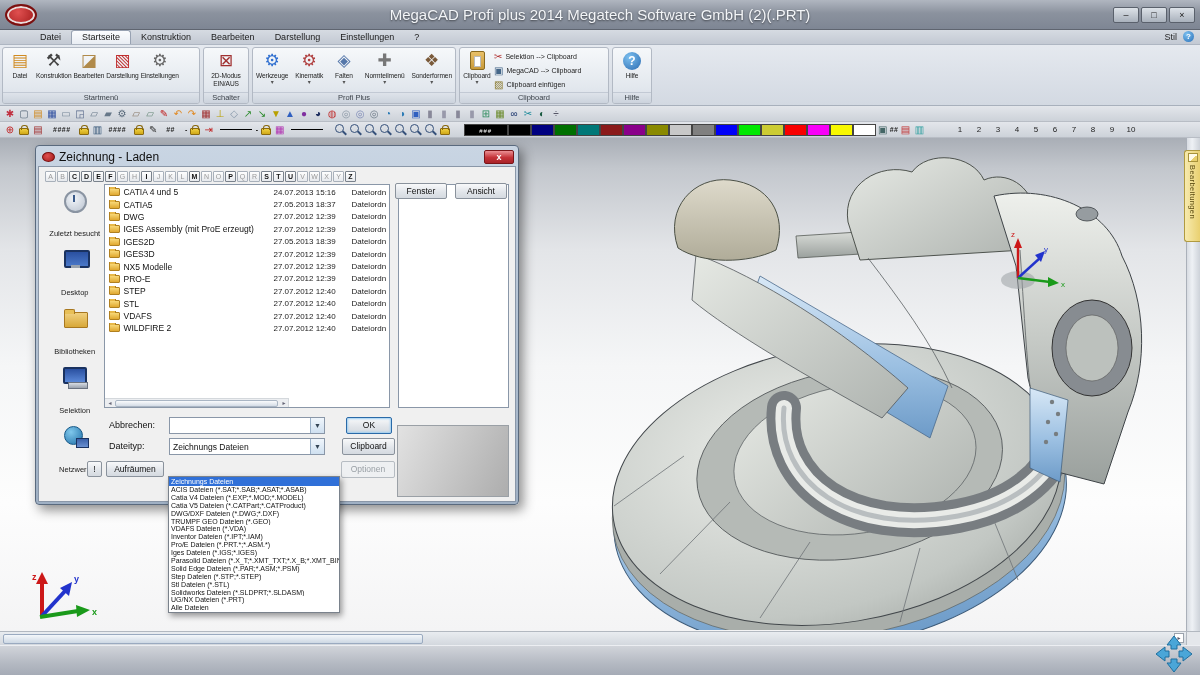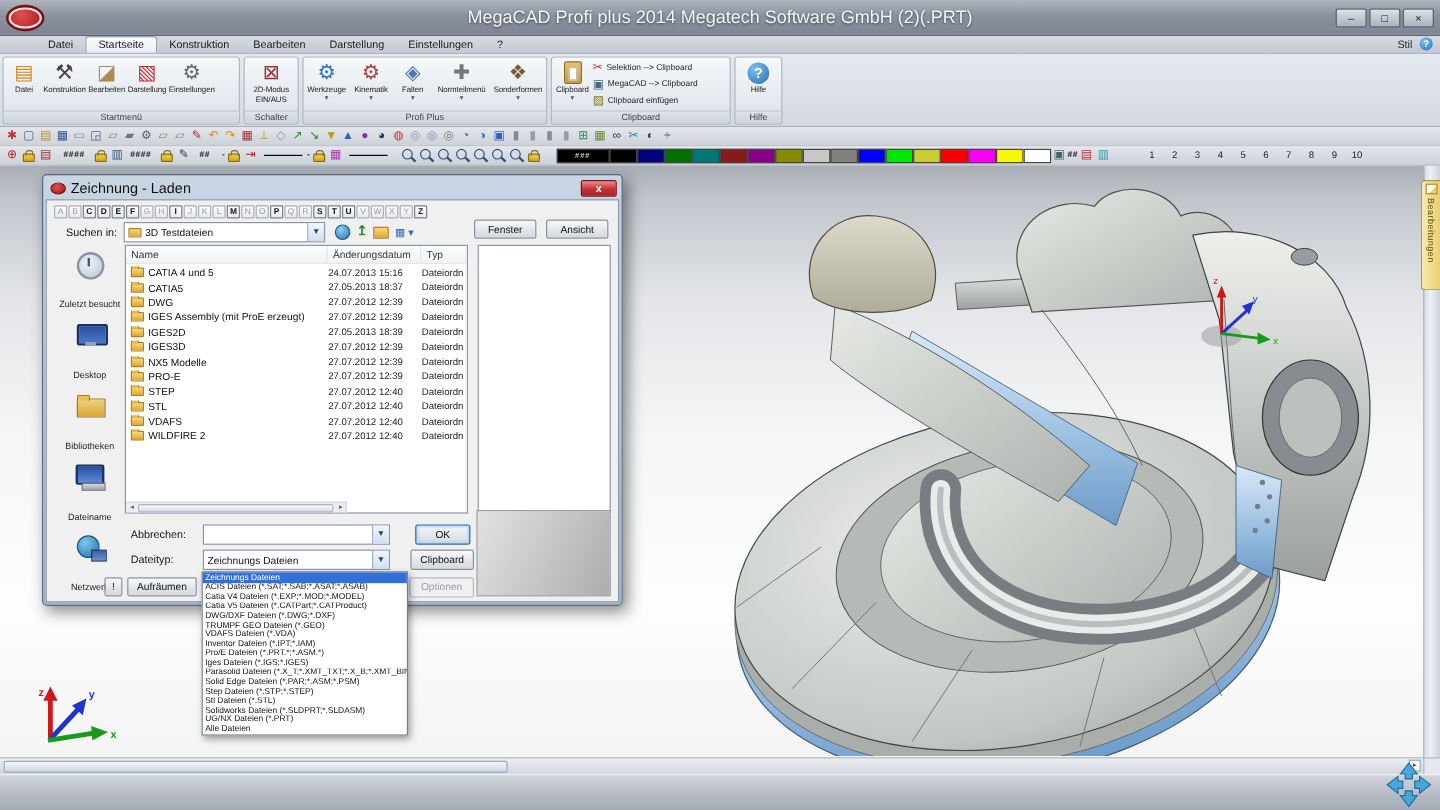--- a/index.html
+++ b/index.html
@@ -689,34 +689,20 @@
           <span>Y</span>
 
           <span class="bold">Z</span>
         </div>
 
       <div class="fa-btns">
         <div class="btn small">Fenster</div>
         <div class="btn small">Ansicht</div>
       </div>
 
-      <div class="loc-row">
-        <label>Suchen in:</label>
-        <div class="combo" id="loc-combo">
-          <span class="combo-folder"></span>
-          <span>3D Testdateien</span>
-          <span class="arrow">▼</span>
-        </div>
-        <div class="loc-icons">
-          <span class="ic-globe"></span>
-          <span class="ic-up">↥</span>
-          <span class="ic-newfolder"></span>
-          <span class="ic-views">▦ ▾</span>
-        </div>
-      </div>
 
       <div class="main-row">
         <div class="side">
 
             <div class="side-item">
               <div class="si si-recent"></div>
               <div class="side-lbl">Zuletzt besucht</div>
             </div>
 
             <div class="side-item">
@@ -724,35 +710,30 @@
               <div class="side-lbl">Desktop</div>
             </div>
 
             <div class="side-item">
               <div class="si si-lib"></div>
               <div class="side-lbl">Bibliotheken</div>
             </div>
 
             <div class="side-item">
               <div class="si si-computer"></div>
-              <div class="side-lbl">Dateiname</div>
+              <div class="side-lbl">Selektion</div>
             </div>
 
             <div class="side-item">
               <div class="si si-network"></div>
               <div class="side-lbl">Netzwerk</div>
             </div>
           </div>
 
         <div class="list-panel">
-          <div class="list-head">
-            <div class="lh name">Name</div>
-            <div class="lh date">Änderungsdatum</div>
-            <div class="lh typ">Typ</div>
-          </div>
           <div class="rows">
 
               <div class="frow">
                 <div class="fname">
                   <span class="folder-ic"></span>
                   <span>CATIA 4 und 5</span>
                 </div>
                 <div class="fdate">24.07.2013 15:16</div>
                 <div class="ftyp">Dateiordn</div>
               </div>

